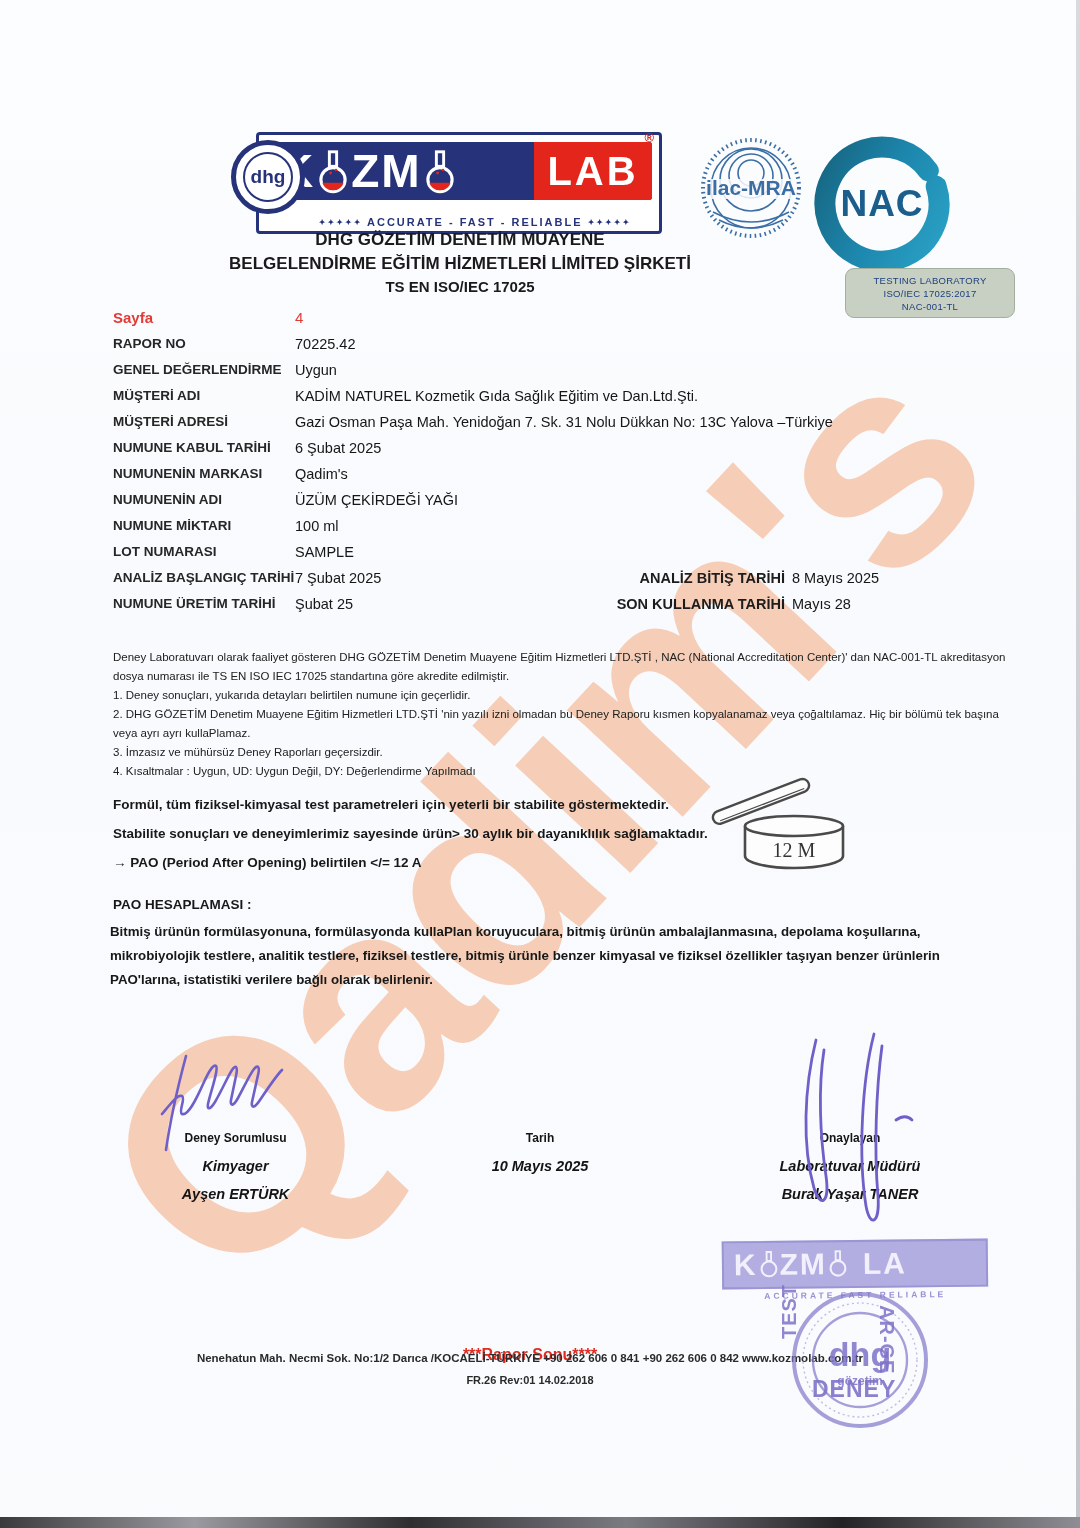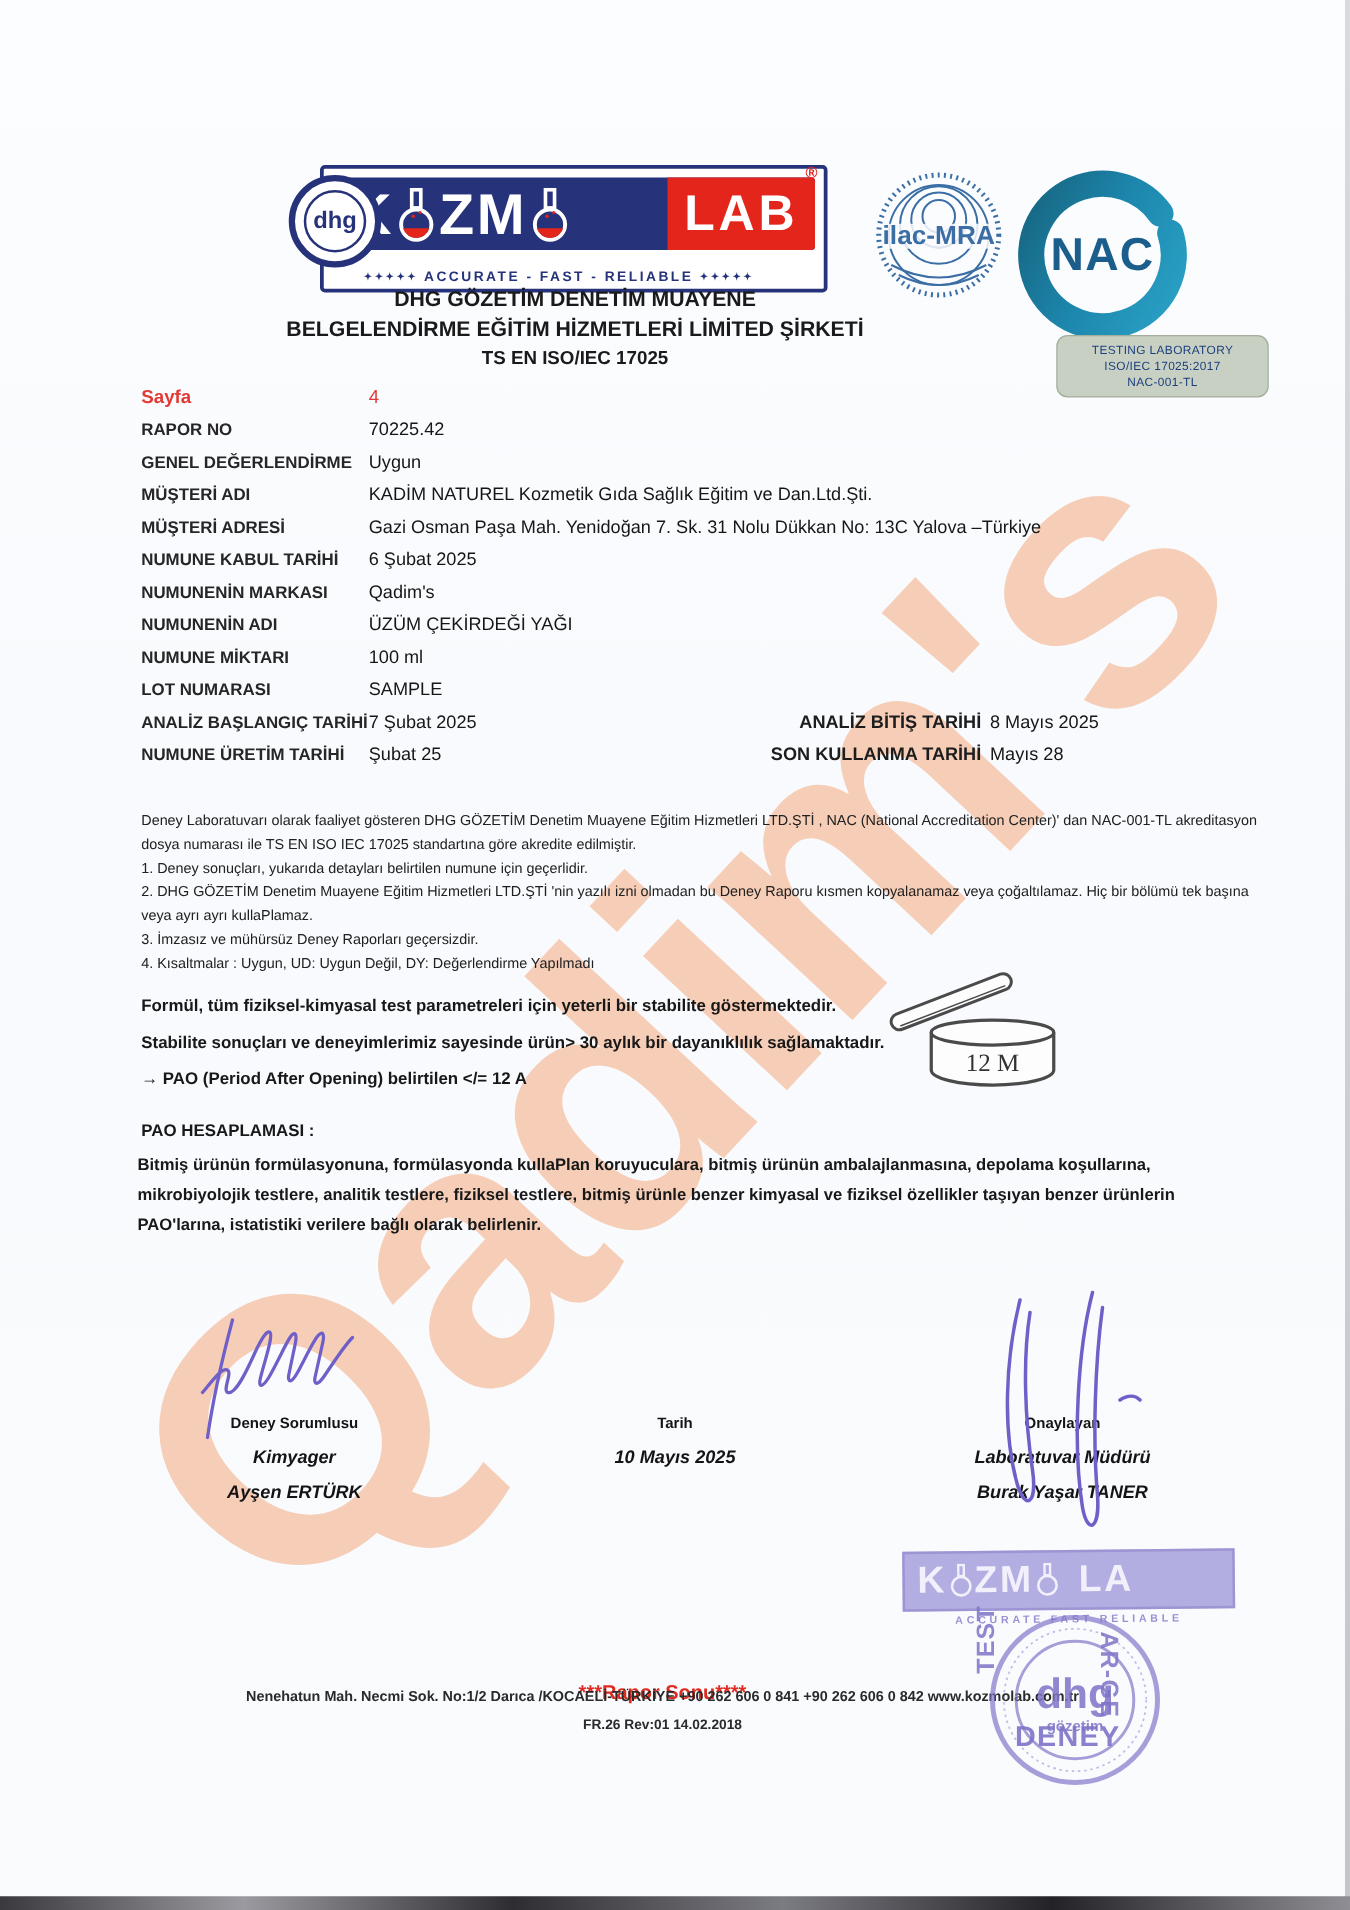--- a/index.html
+++ b/index.html
@@ -20,21 +20,21 @@
     letter-spacing:-6px;z-index:0;pointer-events:none;
   }
   .content{position:absolute;inset:0;z-index:1;}
 
   
   .logo-box{position:absolute;left:256px;top:132px;width:400px;height:96px;border:3px solid #26337b;background:#fff;border-radius:4px;}
   .logo-bar{position:absolute;left:7px;top:7px;right:7px;height:58px;background:#26337b;border-radius:3px;display:flex;align-items:center;padding-left:14px;}
   .logo-k,.logo-zm{color:#fff;font-weight:bold;font-size:46px;letter-spacing:2px;line-height:1;}
   .logo-lab{position:absolute;right:0;top:0;bottom:0;width:118px;background:#e3251c;display:flex;align-items:center;justify-content:center;color:#fff;font-weight:bold;font-size:40px;letter-spacing:3px;border-radius:0 3px 3px 0;}
   .logo-reg{position:absolute;right:-2px;top:-12px;color:#e3251c;font-size:13px;font-weight:bold;}
-  .logo-tagline{position:absolute;left:0;right:0;bottom:3px;color:#26337b;font-weight:bold;font-size:11px;letter-spacing:2px;white-space:nowrap;padding-left:32px;}
+  .logo-tagline{position:absolute;left:0;right:0;bottom:3px;text-align:center;color:#26337b;font-weight:bold;font-size:11px;letter-spacing:2px;white-space:nowrap;padding-left:32px;}
   .logo-tagline .stars{font-size:8px;letter-spacing:2px;position:relative;top:-1px;}
   .flask{width:30px;height:46px;margin:0 3px;position:relative;top:2px;}
   .dhg-circle{
     position:absolute;left:231px;top:140px;width:64px;height:64px;border-radius:50%;
     background:#fff;border:5px solid #26337b;box-shadow:0 0 0 2px #fff inset;
     display:flex;align-items:center;justify-content:center;z-index:2;
   }
   .dhg-circle .inner{width:46px;height:46px;border-radius:50%;border:2px solid #26337b;display:flex;align-items:center;justify-content:center;color:#26337b;font-weight:bold;font-size:19px;}
 
   .org-block{position:absolute;left:120px;top:230px;width:680px;text-align:center;color:#1a1a1a;}

